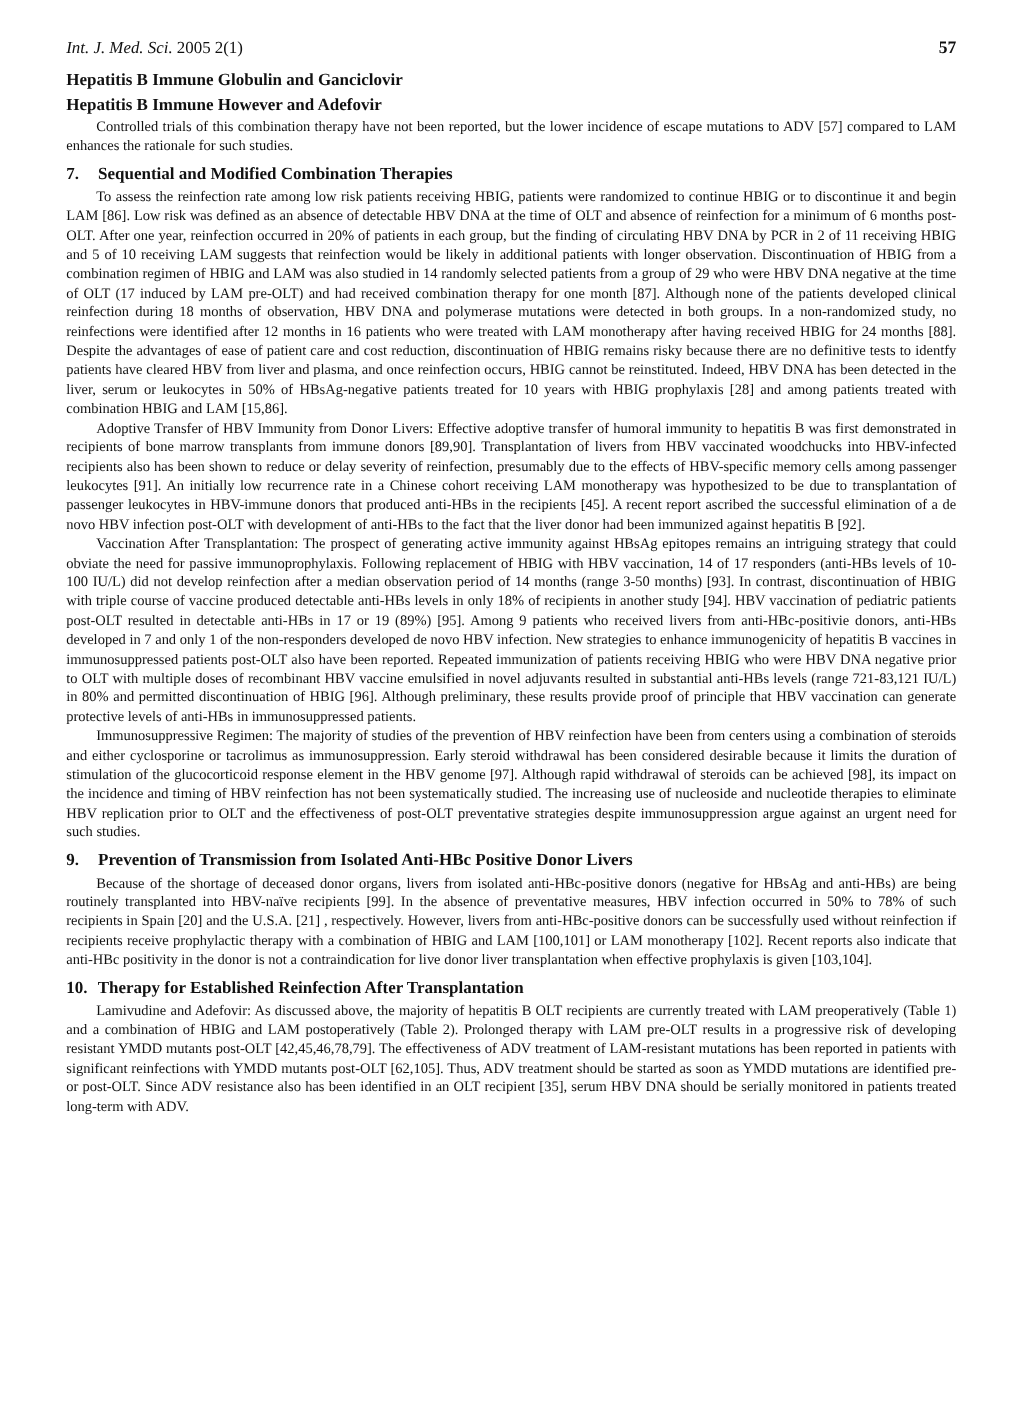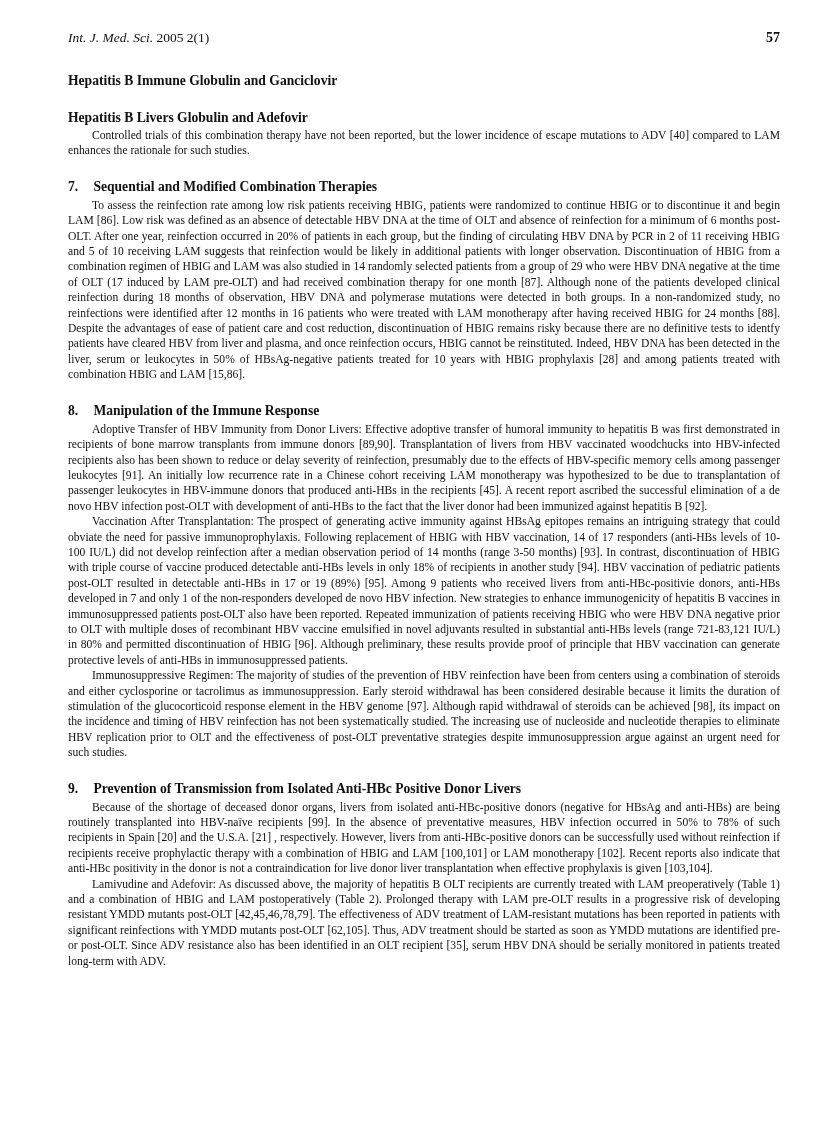--- a/index.html
+++ b/index.html
@@ -1,50 +1,50 @@
 <!DOCTYPE html>
 <html><head>
 <meta charset="utf-8">
 <style>
   html, body { margin: 0; padding: 0; background: #ffffff; }
   body { width: 816px; height: 1123px; position: relative; overflow: hidden;
          font-family: "Liberation Serif", "DejaVu Serif", serif; color: #111; }
-  .page { position: absolute; left: 68px; top: 30px; width: 712px; }
+  .page { position: absolute; left: 53px; top: 30px; width: 712px; }
   .running-header { display: flex; justify-content: space-between; align-items: baseline;
                     font-size: 13.5px; height: 22px; }
   .running-header .journal { font-style: italic; }
   .running-header .journal .yr { font-style: normal; }
   .running-header .pageno { font-weight: bold; font-size: 14px; }
   h2 { font-size: 13.6px; font-weight: bold; margin: 0; line-height: 16px; }
-  h2.sub { margin-top: 21px; margin-bottom: 2px; }
-  h2.sec { margin-top: 20px; margin-bottom: 3px; }
+  h2.sub { margin-top: 4px; margin-bottom: 2px; }
+  h2.sec { margin-top: 6px; margin-bottom: 3px; }
   h2.sec .num { display: inline-block; width: 22px; }
   p { margin: 0; font-size: 11.6px; line-height: 15.4px; text-align: justify;
       text-indent: 24px; }
   p .lead { font-weight: normal; }
 </style>
 </head>
 <body>
 
 <div class="page">
   <div class="running-header">
     <span class="journal"><span>Int. J. Med. Sci.</span> <span class="yr">2005 2(1)</span></span>
     <span class="pageno">57</span>
   </div>
 
   <h2 class="sub">Hepatitis B Immune Globulin and Ganciclovir</h2>
 
-  <h2 class="sub">Hepatitis B Livers Globulin and Adefovir</h2>
-  <p><span>Controlled trials of this combination therapy have not been reported, but the lower incidence of escape mutations to ADV [40] compared to LAM enhances the rationale for such studies.</span></p>
+  <h2 class="sub">Hepatitis B Immune However and Adefovir</h2>
+  <p><span>Controlled trials of this combination therapy have not been reported, but the lower incidence of escape mutations to ADV [57] compared to LAM enhances the rationale for such studies.</span></p>
 
   <h2 class="sec"><span class="num">7.</span> <span>Sequential and Modified Combination Therapies</span></h2>
   <p><span>To assess the reinfection rate among low risk patients receiving HBIG, patients were randomized to continue HBIG or to discontinue it and begin LAM [86]. Low risk was defined as an absence of detectable HBV DNA at the time of OLT and absence of reinfection for a minimum of 6 months post-OLT. After one year, reinfection occurred in 20% of patients in each group, but the finding of circulating HBV DNA by PCR in 2 of 11 receiving HBIG and 5 of 10 receiving LAM suggests that reinfection would be likely in additional patients with longer observation. Discontinuation of HBIG from a combination regimen of HBIG and LAM was also studied in 14 randomly selected patients from a group of 29 who were HBV DNA negative at the time of OLT (17 induced by LAM pre-OLT) and had received combination therapy for one month [87]. Although none of the patients developed clinical reinfection during 18 months of observation, HBV DNA and polymerase mutations were detected in both groups. In a non-randomized study, no reinfections were identified after 12 months in 16 patients who were treated with LAM monotherapy after having received HBIG for 24 months [88]. Despite the advantages of ease of patient care and cost reduction, discontinuation of HBIG remains risky because there are no definitive tests to identfy patients have cleared HBV from liver and plasma, and once reinfection occurs, HBIG cannot be reinstituted. Indeed, HBV DNA has been detected in the liver, serum or leukocytes in 50% of HBsAg-negative patients treated for 10 years with HBIG prophylaxis [28] and among patients treated with combination HBIG and LAM [15,86].</span></p>
 
-  <h2 class="sec"><span class="num">8.</span> <span>Manipulation of the Immune Response</span></h2>
   <p><span class="lead">Adoptive Transfer of HBV Immunity from Donor Livers:</span><span> Effective adoptive transfer of humoral immunity to hepatitis B was first demonstrated in recipients of bone marrow transplants from immune donors [89,90]. Transplantation of livers from HBV vaccinated woodchucks into HBV-infected recipients also has been shown to reduce or delay severity of reinfection, presumably due to the effects of HBV-specific memory cells among passenger leukocytes [91]. An initially low recurrence rate in a Chinese cohort receiving LAM monotherapy was hypothesized to be due to transplantation of passenger leukocytes in HBV-immune donors that produced anti-HBs in the recipients [45]. A recent report ascribed the successful elimination of a de novo HBV infection post-OLT with development of anti-HBs to the fact that the liver donor had been immunized against hepatitis B [92].</span></p>
   <p><span class="lead">Vaccination After Transplantation:</span><span> The prospect of generating active immunity against HBsAg epitopes remains an intriguing strategy that could obviate the need for passive immunoprophylaxis. Following replacement of HBIG with HBV vaccination, 14 of 17 responders (anti-HBs levels of 10-100 IU/L) did not develop reinfection after a median observation period of 14 months (range 3-50 months) [93]. In contrast, discontinuation of HBIG with triple course of vaccine produced detectable anti-HBs levels in only 18% of recipients in another study [94]. HBV vaccination of pediatric patients post-OLT resulted in detectable anti-HBs in 17 or 19 (89%) [95]. Among 9 patients who received livers from anti-HBc-positivie donors, anti-HBs developed in 7 and only 1 of the non-responders developed de novo HBV infection. New strategies to enhance immunogenicity of hepatitis B vaccines in immunosuppressed patients post-OLT also have been reported. Repeated immunization of patients receiving HBIG who were HBV DNA negative prior to OLT with multiple doses of recombinant HBV vaccine emulsified in novel adjuvants resulted in substantial anti-HBs levels (range 721-83,121 IU/L) in 80% and permitted discontinuation of HBIG [96]. Although preliminary, these results provide proof of principle that HBV vaccination can generate protective levels of anti-HBs in immunosuppressed patients.</span></p>
   <p><span class="lead">Immunosuppressive Regimen:</span><span> The majority of studies of the prevention of HBV reinfection have been from centers using a combination of steroids and either cyclosporine or tacrolimus as immunosuppression. Early steroid withdrawal has been considered desirable because it limits the duration of stimulation of the glucocorticoid response element in the HBV genome [97]. Although rapid withdrawal of steroids can be achieved [98], its impact on the incidence and timing of HBV reinfection has not been systematically studied. The increasing use of nucleoside and nucleotide therapies to eliminate HBV replication prior to OLT and the effectiveness of post-OLT preventative strategies despite immunosuppression argue against an urgent need for such studies.</span></p>
 
   <h2 class="sec"><span class="num">9.</span> <span>Prevention of Transmission from Isolated Anti-HBc Positive Donor Livers</span></h2>
   <p><span>Because of the shortage of deceased donor organs, livers from isolated anti-HBc-positive donors (negative for HBsAg and anti-HBs) are being routinely transplanted into HBV-naïve recipients [99]. In the absence of preventative measures, HBV infection occurred in 50% to 78% of such recipients in Spain [20] and the U.S.A. [21] , respectively. However, livers from anti-HBc-positive donors can be successfully used without reinfection if recipients receive prophylactic therapy with a combination of HBIG and LAM [100,101] or LAM monotherapy [102]. Recent reports also indicate that anti-HBc positivity in the donor is not a contraindication for live donor liver transplantation when effective prophylaxis is given [103,104].</span></p>
 
+  <h2 class="sec"><span class="num">10.</span> <span>Therapy for Established Reinfection After Transplantation</span></h2>
   <p><span class="lead">Lamivudine and Adefovir:</span><span> As discussed above, the majority of hepatitis B OLT recipients are currently treated with LAM preoperatively (Table 1) and a combination of HBIG and LAM postoperatively (Table 2). Prolonged therapy with LAM pre-OLT results in a progressive risk of developing resistant YMDD mutants post-OLT [42,45,46,78,79]. The effectiveness of ADV treatment of LAM-resistant mutations has been reported in patients with significant reinfections with YMDD mutants post-OLT [62,105]. Thus, ADV treatment should be started as soon as YMDD mutations are identified pre- or post-OLT. Since ADV resistance also has been identified in an OLT recipient [35], serum HBV DNA should be serially monitored in patients treated long-term with ADV.</span></p>
 </div>
 
 </body></html>

